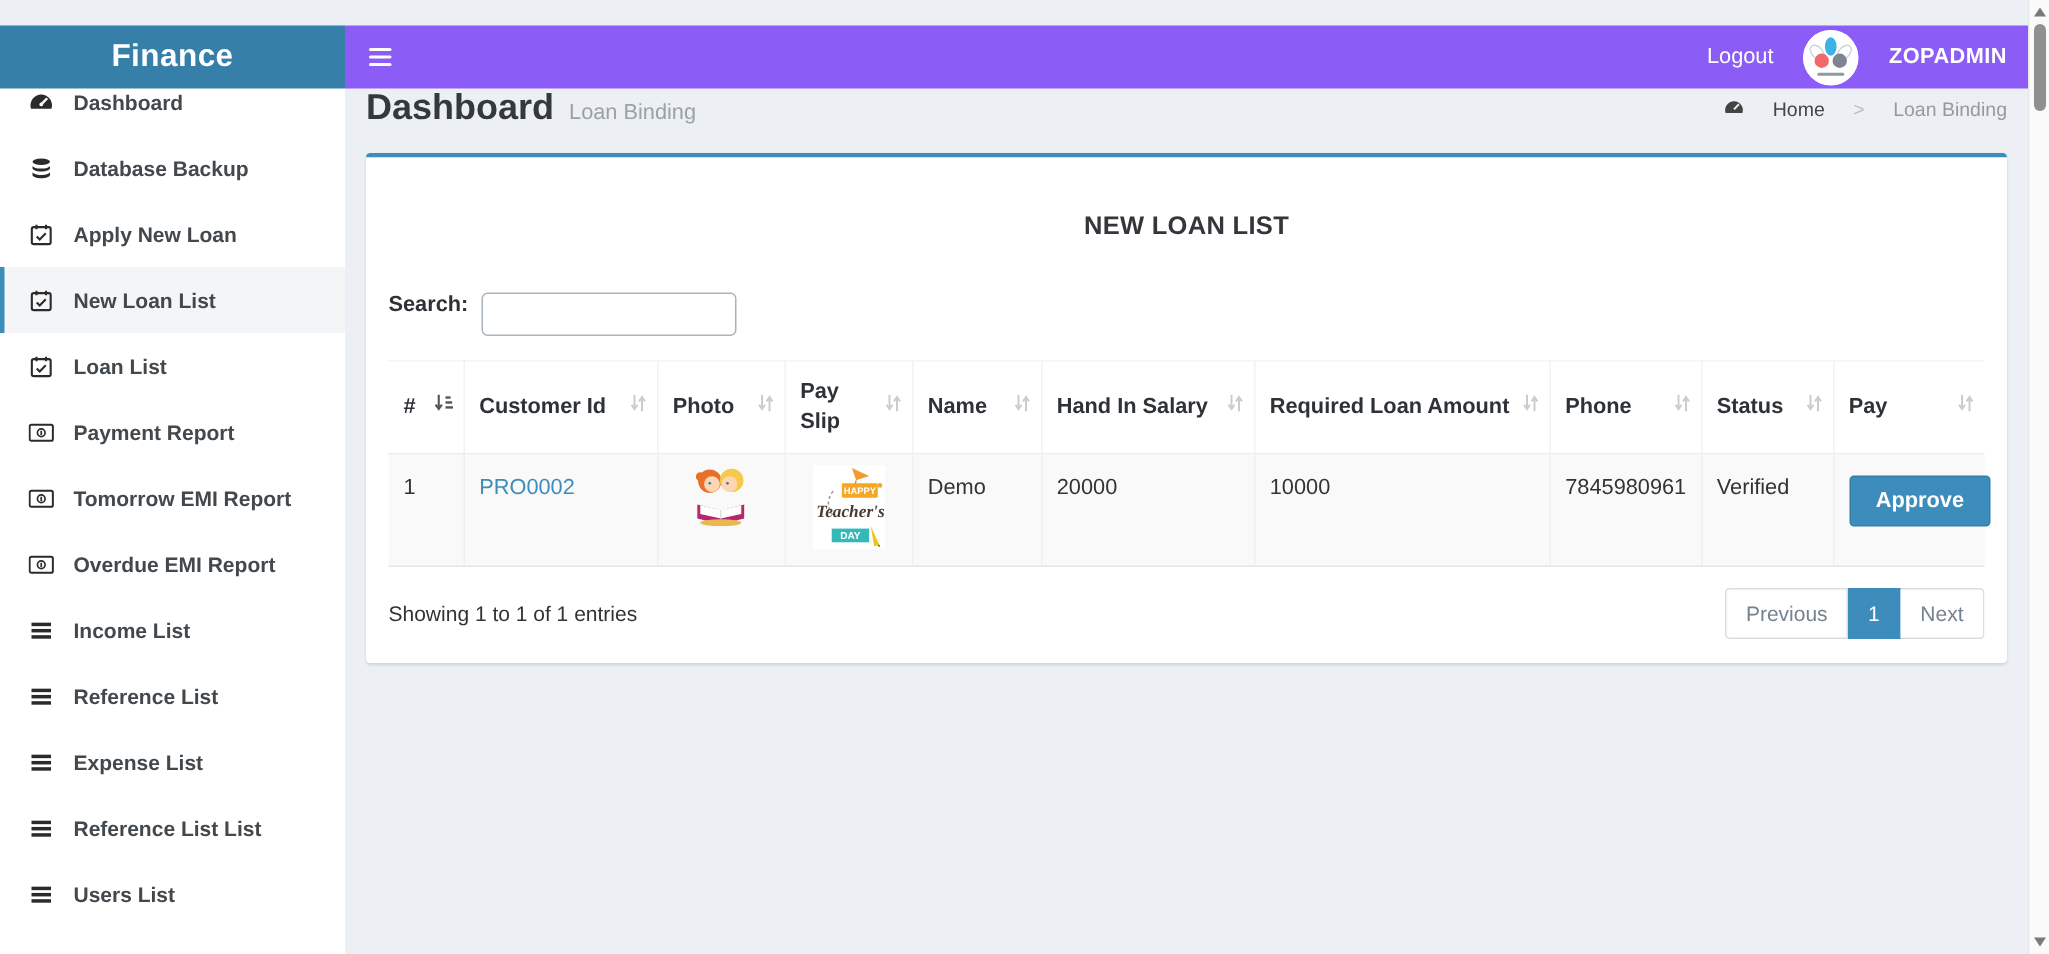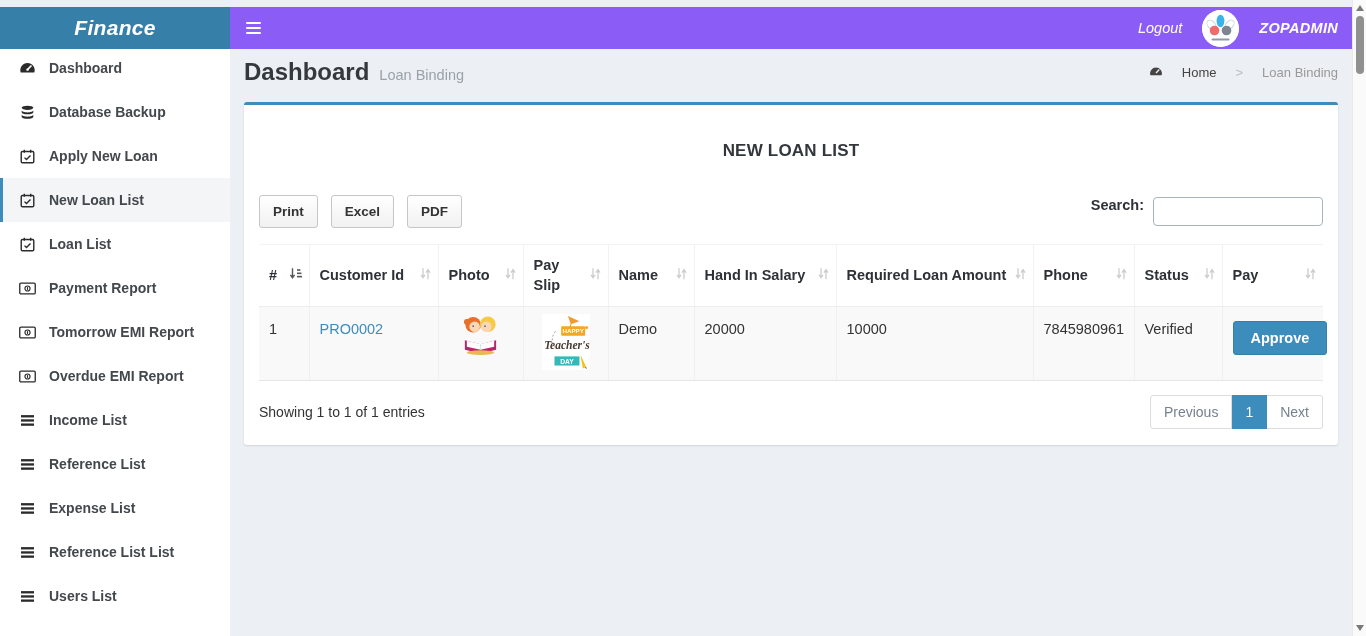--- a/index.html
+++ b/index.html
@@ -3,21 +3,21 @@
 <meta charset="utf-8">
 <style>
   * { box-sizing: border-box; margin: 0; padding: 0; }
   html, body { width: 1366px; height: 636px; overflow: hidden; }
   body {
     font-family: "Liberation Sans", "DejaVu Sans", sans-serif;
     font-size: 14px; color: #333; background: #ecf0f5; position: relative;
   }
 
   
-  .topbar { position: absolute; top: 7px; left: 0; right: 0; height: 42px; display: flex; z-index: 30; font-style: italic; }
+  .topbar { position: absolute; top: 17px; left: 0; right: 0; height: 42px; display: flex; z-index: 30; }
   .brand {
     width: 230px; background: #367fa9; color: #fff; font-size: 21px; font-weight: bold;
     display: flex; align-items: center; justify-content: center; cursor: pointer; letter-spacing: .3px;
   }
   .navbar { flex: 1; background: #8b5cf6; display: flex; align-items: center; justify-content: space-between; padding: 0 28px 0 16px; }
   .hamburger { width: 15px; height: 12px; display: flex; flex-direction: column; justify-content: space-between; cursor: pointer; }
   .hamburger i { display: block; height: 2px; background: #fff; border-radius: 1px; }
   .nav-right { display: flex; align-items: center; gap: 20px; color: #fff; }
   .logout { font-size: 14.5px; cursor: pointer; }
   .avatar { width: 37px; height: 37px; border-radius: 50%; overflow: hidden; background: #fff; cursor: pointer; flex-shrink: 0; }
@@ -296,25 +296,20 @@
       <span class="crumb-home">Home</span>
       <span class="sep">&gt;</span>
       <span class="crumb-current">Loan Binding</span>
     </div>
   </div>
 
   <section class="box">
     <h3 class="panel-title">NEW LOAN LIST</h3>
 
     <div class="toolbar">
-      <div class="export-group">
-        <button class="btn-export">Print</button>
-        <button class="btn-export">Excel</button>
-        <button class="btn-export">PDF</button>
-      </div>
       <div class="search-wrap">
         <span class="search-label">Search:</span>
         <input class="search-input" type="text" value="" style="">
       </div>
     </div>
 
     <table class="loans">
       <colgroup>
         <col style="width:50px">
           <col style="width:129px">

